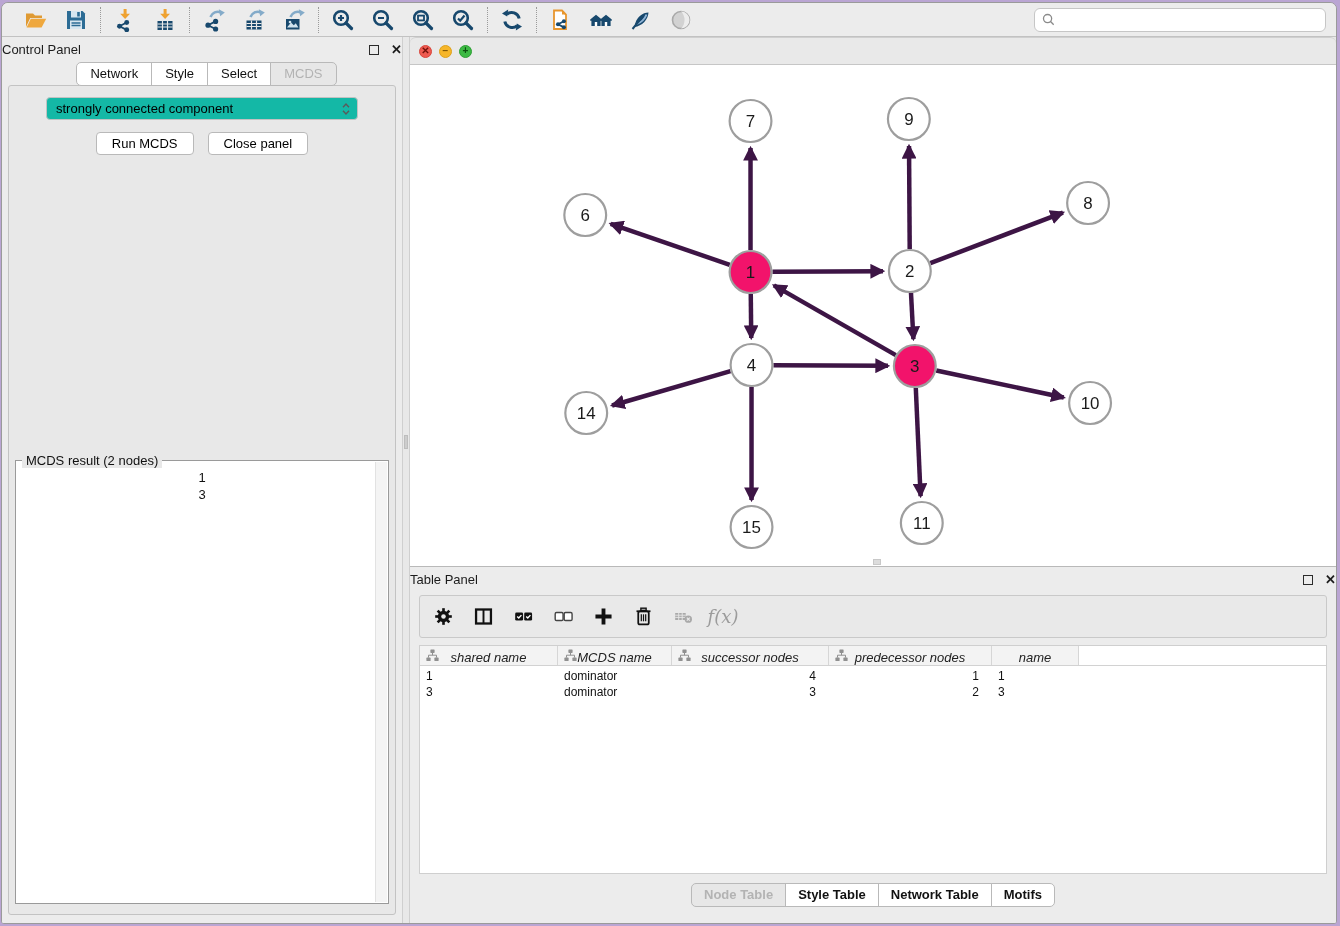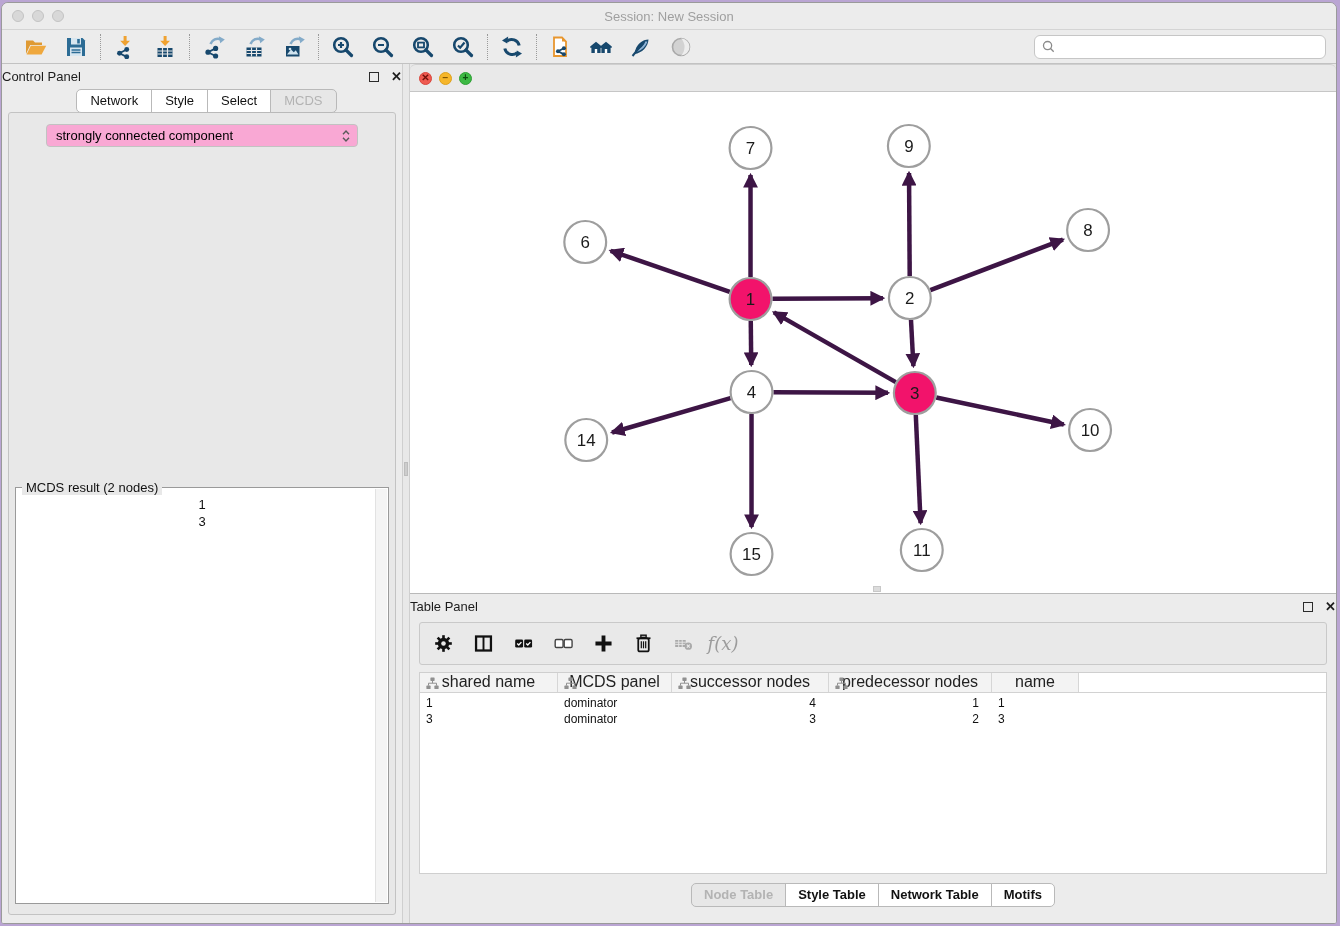--- a/index.html
+++ b/index.html
@@ -38,21 +38,21 @@
   .float-btn { width:10px; height:10px; border:1.6px solid #2b2b2b; margin-right:12px; }
   .close-btn { font-size:13px; font-weight:bold; color:#1c1c1c; line-height:1; }
   .cp-tabs { display:flex; justify-content:center; flex:none; position:relative; z-index:2; margin-bottom:-1px;padding-left:9px; }
   .tab { font-size:13px; padding:3px 13px 4px; background:#fff; border:1px solid #b9b9b9; margin-left:-1px;
          color:#111; white-space:nowrap; }
   .tab:first-child { border-radius:5px 0 0 5px; margin-left:0; }
   .tab:last-child { border-radius:0 5px 5px 0; }
   .tab.active { background:#e7e7e7; color:#b3b3b3; }
   .cp-body { flex:1; margin:0 6px 8px; border:1px solid #c3c3c3; border-radius:3px; background:#e8e8e8; position:relative; }
   .opt-label { text-align:center; font-size:13px; margin-top:26px; }
-  .dropdown { width:312px; height:23px; margin:11px auto 0; background:#f9a8d4; border:1px solid #c2c2c2;
+  .dropdown { width:312px; height:23px; margin:11px auto 0; background:#14b8a6; border:1px solid #c2c2c2;
               border-radius:4px; display:flex; align-items:center; padding:0 6px 0 9px; font-size:13px; }
   .dropdown .dd-value { flex:1; }
   .dropdown svg { width:10px; height:14px; }
   .cp-buttons { display:flex; justify-content:center; gap:14px; margin-top:12px; }
   .cp-buttons button { font-family:"Liberation Sans",sans-serif; font-size:13px; padding:3px 15px;
                        background:#fff; border:1px solid #b9b9b9; border-radius:4px; }
   .result-group { position:absolute; left:6px; right:6px; top:374px; bottom:10px; background:#fff;
                   border:1px solid #9a9a9a;text-align:center; }
   .result-legend { position:absolute; top:-8px; left:6px; background:#e8e8e8; padding:0 4px; font-size:13px; color:#111; }
   .result-text { font-family:"Liberation Sans",sans-serif; font-size:13px; line-height:1.3;
@@ -81,21 +81,21 @@
 
   
   .table-panel { flex:1; display:flex; flex-direction:column; background:#ececec; min-height:0; }
   .tp-toolbar { flex:none; height:43px; margin:3px 9px 0; background:#e9e9e9; border:1px solid #c9c9c9;
                 border-radius:3px; display:flex; align-items:center; gap:10px; padding:16px 8px; }
   .tpt-btn { width:30px; height:30px; border:none; background:transparent; display:flex; align-items:center; justify-content:center; }
   .tpt-btn svg { width:21px; height:21px; }
   .fx { font-family:"DejaVu Serif", serif; font-style:italic; font-size:18px; color:#9c9c9c; }
   .tp-table { flex:1; margin:7px 9px 0; background:#fff; border:1px solid #cfcfcf; display:flex; flex-direction:column; min-height:0; overflow:hidden; }
   .t-head { display:flex; flex:none; height:20px; border-bottom:1px solid #d2d2d2; }
-  .th { position:relative; background:#f3f3f3; border-right:1px solid #d6d6d6; display:flex; align-items:flex-start; justify-content:center; font-size:16px; color:#222; }
+  .th { position:relative; background:#f3f3f3; border-right:1px solid #d6d6d6; display:flex; align-items:flex-end; justify-content:center; font-size:13px; color:#222;font-style:italic; }
   .th .flow { position:absolute; left:6px; top:3px; width:13px; height:13px; }
   .t-row { display:flex; height:16px; align-items:center; font-size:12px; color:#111; }
   .td { overflow:hidden; white-space:nowrap; }
   .td.left { padding-left:6px; text-align:left; }
   .td.right { padding-right:13px; text-align:right; }
   .t-fill { flex:1; }
   .tp-tabs { flex:none; display:flex; justify-content:center; margin:9px 0 16px; }
   .tp-tabs .tab { font-weight:600; padding:3px 12px 4px; }
 
   
@@ -108,28 +108,20 @@
                    display:flex; align-items:center; gap:6px; padding:0 10px; font-size:13px; color:#111;
                    font-family:"Liberation Sans",sans-serif; }
   .mem-dot { width:12px; height:12px; border-radius:50%; background:#259b3e; }
 </style>
 </head>
 <body>
 
 <div class="desktop">
   <div class="window">
 
-    <div class="titlebar">
-      <div class="lights">
-        <span class="light"></span>
-        <span class="light"></span>
-        <span class="light"></span>
-      </div>
-      <div class="win-title">Session: New Session</div>
-    </div>
 
     <div class="toolbar">
       <span id="toolbar-groups" style="display:flex;align-items:center;">
           <span class="tb-group">
             <button class="tb-btn">
               <svg viewBox="0 0 24 24">
                 <path fill="#df9a33" d="M2 5.5h7l2 2h7v2.5H6.2L2 19z"></path>
                 <path fill="#efa83e" d="M6.8 10.8h15.4L17.6 19.5H2.6z"></path>
               </svg>
             </button>
@@ -303,20 +295,24 @@
             <span class="tab">Select</span>
             <span class="tab active">MCDS</span>
           </div>
         <div class="cp-body">
           <div class="dropdown">
             <span class="dd-value">strongly connected component</span>
             <svg viewBox="0 0 10 14">
                 <path d="M2 5.2l3-3.2 3 3.2" fill="none" stroke="#5a5a5a" stroke-width="1.4"></path>
                 <path d="M2 8.8l3 3.2 3-3.2" fill="none" stroke="#5a5a5a" stroke-width="1.4"></path>
               </svg>
+          </div>
+          <div class="cp-buttons">
+            <button>Run MCDS</button>
+            <button>Close panel</button>
           </div>
           <div class="result-group">
             <span class="result-legend">MCDS result (2 nodes)</span>
             <pre class="result-text">1
 3</pre>
             <div class="result-scrollbar"></div>
           </div>
         </div>
       </div>
 
@@ -491,21 +487,21 @@
                 </div>
                 <div class="th" style="width: 114px;">
                   <span class="flow"><svg viewBox="0 0 13 13">
                       <g fill="#909090">
                         <rect x="4.4" y="0.5" width="4.2" height="3.4" rx="0.6"></rect>
                         <rect x="0.4" y="8.6" width="4.2" height="3.4" rx="0.6"></rect>
                         <rect x="8.4" y="8.6" width="4.2" height="3.4" rx="0.6"></rect>
                       </g>
                       <path fill="none" stroke="#909090" d="M6.5 3.9v2.3M2.5 8.6V6.2h8v2.4"></path>
                     </svg></span>
-                  <span>MCDS panel</span>
+                  <span>MCDS name</span>
                 </div>
                 <div class="th" style="width: 157px;">
                   <span class="flow"><svg viewBox="0 0 13 13">
                       <g fill="#909090">
                         <rect x="4.4" y="0.5" width="4.2" height="3.4" rx="0.6"></rect>
                         <rect x="0.4" y="8.6" width="4.2" height="3.4" rx="0.6"></rect>
                         <rect x="8.4" y="8.6" width="4.2" height="3.4" rx="0.6"></rect>
                       </g>
                       <path fill="none" stroke="#909090" d="M6.5 3.9v2.3M2.5 8.6V6.2h8v2.4"></path>
                     </svg></span>

